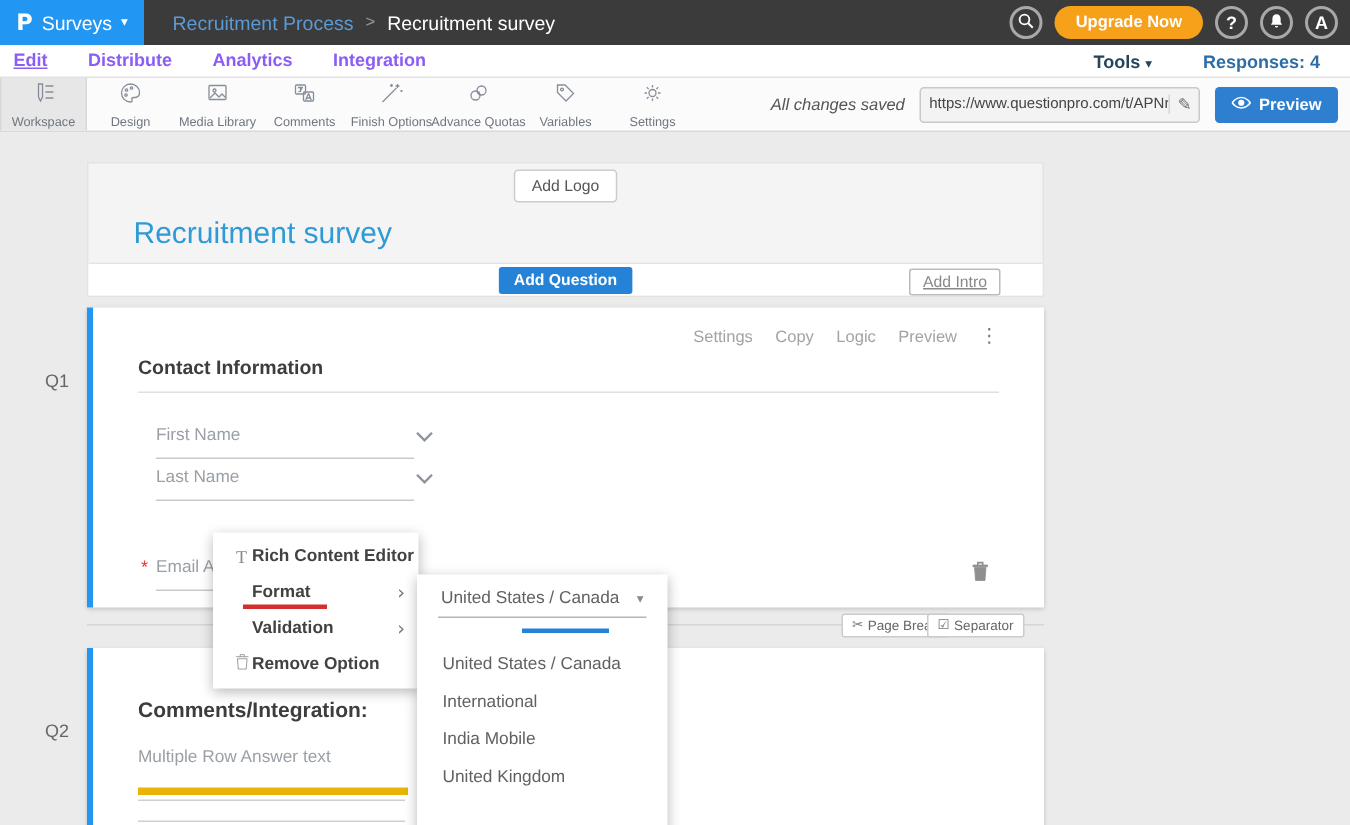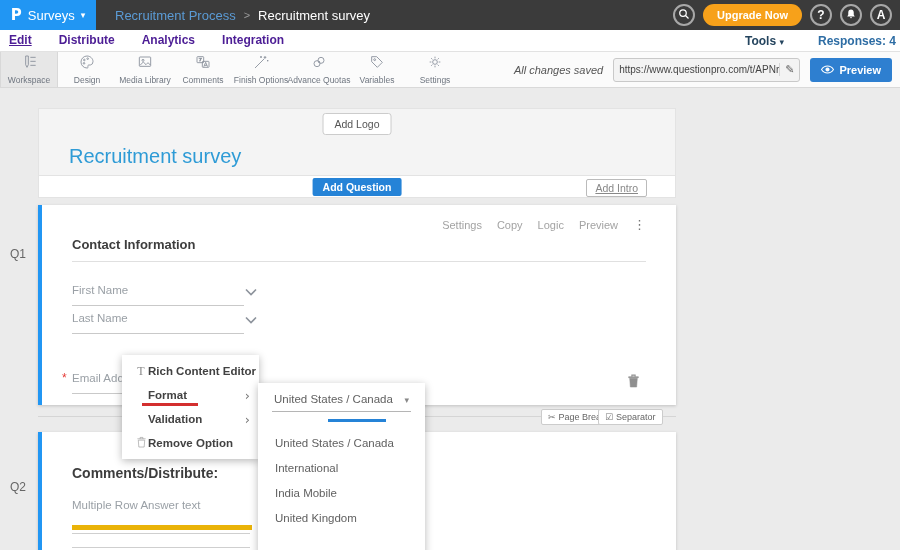--- a/index.html
+++ b/index.html
@@ -16,61 +16,61 @@
   .bc-parent { color:#5b9bd5; cursor:pointer; }
   .bc-sep { color:#9a9a9a; font-size:11px; }
   .bc-current { color:#fff; }
   .topbar-right { margin-left:auto; display:flex; align-items:center; gap:8px; padding-right:8px; }
   .circle-btn { width:22px; height:22px; border:2px solid #a8a8a8; border-radius:50%; color:#fff; display:flex; align-items:center; justify-content:center; font-size:12px; font-weight:bold; cursor:pointer; }
   .upgrade-btn { background:#f7a11a; color:#fff; font-size:11px; font-weight:bold; border:none; border-radius:12px; height:22px; padding:0 14px; cursor:pointer; }
 
   
   .navbar { height:22px; background:#fff; display:flex; align-items:center; border-bottom:1px solid #e2e2e2; font-size:12px; }
   .nav-tabs { display:flex; gap:27px; padding-left:9px; }
-  .nav-tab { color:#4c1d95; font-weight:bold; cursor:pointer; padding-bottom:2px; }
+  .nav-tab { color:#8b5cf6; font-weight:bold; cursor:pointer; padding-bottom:2px; }
   .nav-tab.active { text-decoration:underline; }
-  .navbar-right { margin-left:auto; display:flex; align-items:center; gap:34px; padding-right:4px; }
+  .navbar-right { margin-left:auto; display:flex; align-items:center; gap:34px; padding-right:20px; }
   .tools-lbl { color:#24445e; font-weight:bold; cursor:pointer; }
   .responses-lbl { color:#2e6da4; font-weight:bold; cursor:pointer; }
 
   
   .toolbar { height:36px; background:#fbfbfb; border-bottom:1px solid #d9d9d9; display:flex; align-items:stretch; }
   .tb-item { width:58px; display:flex; flex-direction:column; align-items:center; justify-content:center; gap:1px; cursor:pointer; color:#6f7680; }
   .tb-item.active { background:#e7e7e7; border-left:1px solid #d8d8d8; border-right:1px solid #d8d8d8; }
   .tb-item .tb-label { font-size:8.5px; white-space:nowrap; }
   .tb-item svg { stroke:#868d99; fill:none; stroke-width:1.3; }
   .toolbar-right { margin-left:auto; display:flex; align-items:center; gap:10px; padding-right:8px; }
   .saved-text { font-style:italic; font-size:11px; color:#555; }
   .url-box { display:flex; align-items:center; background:#f3f3f3; border:1px solid #c9c9c9; border-radius:3px; height:24px; padding:0 5px; }
   .url-input { border:none; background:transparent; font-size:10px; color:#444; width:160px; outline:none; font-family:"Liberation Sans",sans-serif; }
   .pencil-icon { font-family:"DejaVu Sans",sans-serif; font-size:11px; color:#666; cursor:pointer; border-left:1px solid #d5d5d5; padding-left:5px; }
   .preview-btn { background:#2e7fd0; color:#fff; border:none; border-radius:3px; height:24px; padding:0 11px; font-size:11px; font-weight:bold; display:flex; align-items:center; gap:5px; cursor:pointer; }
 
   
-  .main { position:relative; height:462px; }
+  .main { position:relative; height:462px;margin-left:20px; }
   .card { position:absolute; left:38px; width:638px; background:#fff; }
   .q-label { position:absolute; left:10px; font-size:12px; color:#666; }
 
   
   .survey-header { top:20px; background:#f4f4f4; border:1px solid #e3e3e3; }
   .sh-top { height:66px; position:relative; }
   .add-logo-btn { position:absolute; left:50%; transform:translateX(-50%); top:4px; background:#fff; border:1px solid #ccc; border-radius:3px; font-size:10.5px; color:#555; padding:4px 11px; cursor:pointer; }
   .survey-title { position:absolute; left:30px; top:36px; font-size:20px; color:#2e9bd6; }
   .sh-bottom { background:#fff; border-top:1px solid #e3e3e3; height:22px; position:relative; }
   .add-question-btn { position:absolute; left:50%; transform:translateX(-50%); top:2px; background:#2583d7; color:#fff; border:none; border-radius:2px; font-size:10.5px; font-weight:bold; padding:3px 10px; cursor:pointer; }
   .add-intro-btn { position:absolute; right:28px; top:3px; background:#fff; color:#888; border:1px solid #bbb; border-radius:2px; font-size:10.5px; padding:2px 8px; cursor:pointer;text-decoration:underline; }
 
   
   .q1-card { top:117px; height:200px; border-left:4px solid #2196f3; box-shadow:0 1px 3px rgba(0,0,0,.18); }
   .q-actions { position:absolute; top:12px; right:30px; display:flex; align-items:center; gap:15px; font-size:11px; color:#a3a3a3; }
   .q-action { cursor:pointer; }
   .dots-icon { font-size:13px; color:#777; cursor:pointer; font-family:"DejaVu Sans",sans-serif; }
   .q-title { position:absolute; left:30px; top:32px; font-size:13px; font-weight:bold; color:#3d3d3d; }
   .q-hr { position:absolute; left:30px; right:30px; top:56px; border-bottom:1px solid #e0e0e0; }
-  .field-row { position:absolute; left:30px; width:200px; height:24px; }
+  .field-row { position:absolute; left:42px; width:200px; height:24px; }
   .field-line { width:172px; border-bottom:1px solid #c9c9c9; padding-bottom:7px; }
   .field-label { font-size:11.5px; color:#9aa0a6; }
   .chev { position:absolute; left:173px; top:2px; cursor:pointer; }
   .chev svg { stroke:#8d939c; fill:none; stroke-width:1.6; }
   .chev.hl { left:168px; top:-3px; border:2px solid #e8291f; padding:2px 3px 0 3px; }
   .chev.hl svg { stroke:#2a6fd4; stroke-width:2; }
   .req-star { position:absolute; left:-10px; top:3px; color:#e53935; font-size:12px; }
   .trash-btn { position:absolute; right:36px; top:168px; cursor:pointer; }
   .trash-btn svg { stroke:#8f8f8f; fill:#8f8f8f; }
 
@@ -298,21 +298,21 @@
       <span>Page Break</span>
     </div>
     <div class="pc-btn separator-btn">
       <span class="pc-icon">☑</span>
       <span>Separator</span>
     </div>
   </div>
 
   <div class="q-label" style="top:392px">Q2</div>
   <div class="card q2-card">
-    <div class="q2-title">Comments/Distribute:</div>
+    <div class="q2-title">Comments/Integration:</div>
     <div class="q2-row">
       <div class="q2-line"><span class="field-label">Multiple Row Answer text</span></div>
     </div>
     <div class="q2-extra" style="top:101px"></div>
     <div class="q2-extra" style="top:115px"></div>
   </div>
 
   <div class="ctx-menu">
     <div class="ctx-item">
       <span class="ctx-icon ctx-T">T</span>

